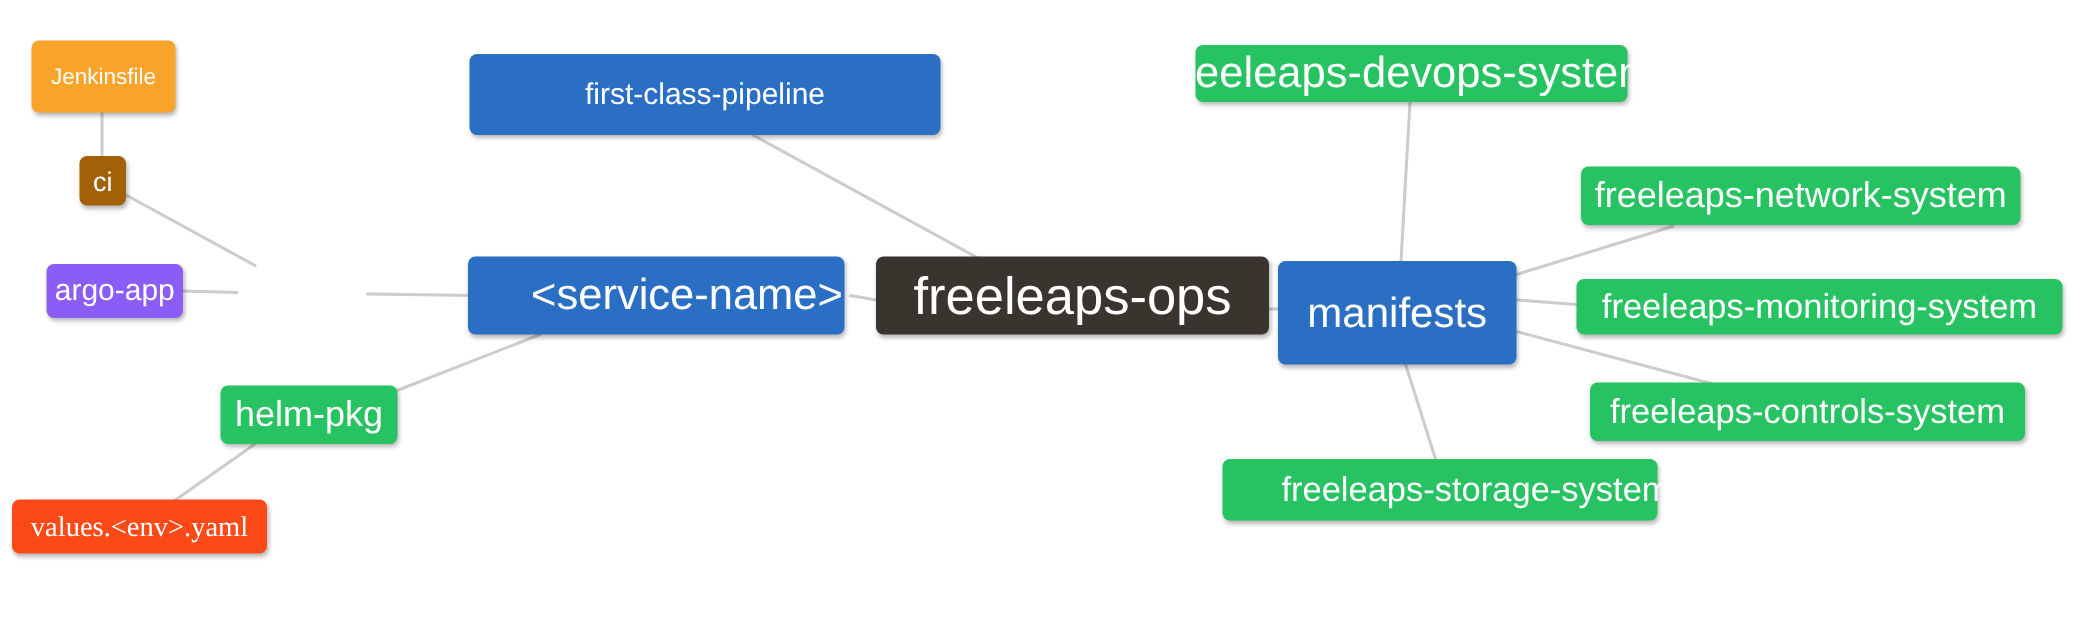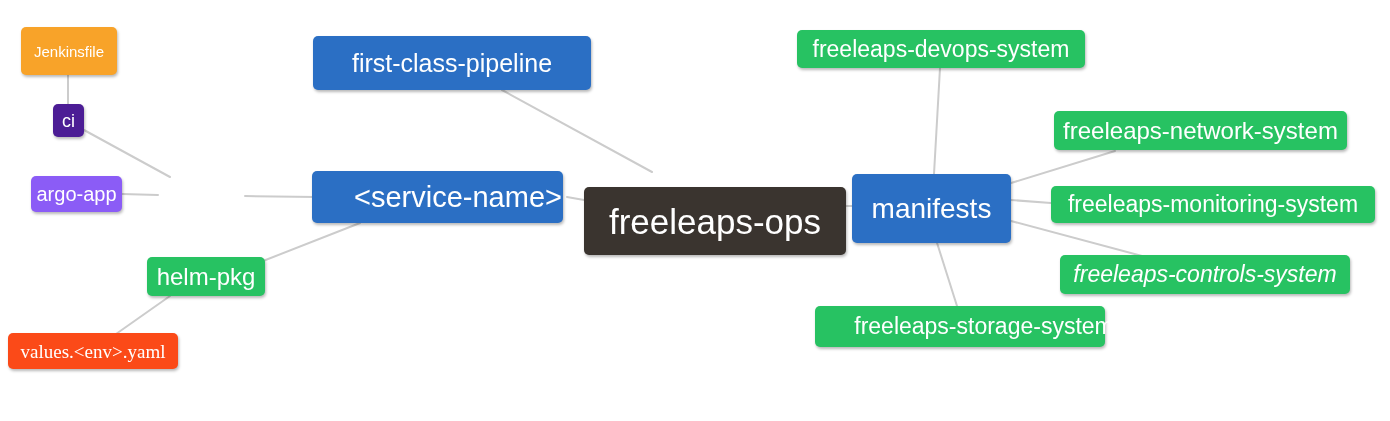--- a/index.html
+++ b/index.html
@@ -48,26 +48,26 @@
       <line x1="502" y1="90" x2="652" y2="172" stroke="#cccccc" stroke-width="2" stroke-linecap="round"></line>
       <line x1="846" y1="206" x2="852" y2="206" stroke="#cccccc" stroke-width="2" stroke-linecap="round"></line>
       <line x1="934" y1="174" x2="940" y2="68" stroke="#cccccc" stroke-width="2" stroke-linecap="round"></line>
       <line x1="1011" y1="183" x2="1115" y2="151" stroke="#cccccc" stroke-width="2" stroke-linecap="round"></line>
       <line x1="1011" y1="200" x2="1051" y2="203" stroke="#cccccc" stroke-width="2" stroke-linecap="round"></line>
       <line x1="1011" y1="221" x2="1142" y2="256" stroke="#cccccc" stroke-width="2" stroke-linecap="round"></line>
       <line x1="932" y1="227" x2="957" y2="306" stroke="#cccccc" stroke-width="2" stroke-linecap="round"></line>
     </svg>
 
   <div class="node" style="left: 21px; top: 27px; width: 96px; height: 48px; font-size: 15px; background: rgb(248, 163, 41); color: rgb(255, 255, 255);">Jenkinsfile</div>
-  <div class="node" style="left: 53px; top: 104px; width: 31px; height: 33px; font-size: 18px; background: #4c1d95; color: rgb(255, 255, 255);">ci</div>
+  <div class="node" style="left: 53px; top: 104px; width: 31px; height: 33px; font-size: 18px; background: #a16207; color: rgb(255, 255, 255);">ci</div>
   <div class="node" style="left: 31px; top: 176px; width: 91px; height: 36px; font-size: 20px; background: #8b5cf6; color: rgb(255, 255, 255);">argo-app</div>
   <div class="node" style="left: 147px; top: 257px; width: 118px; height: 39px; font-size: 24px; background: rgb(39, 194, 98); color: rgb(255, 255, 255);">helm-pkg</div>
   <div class="node" style="left: 8px; top: 333px; width: 170px; height: 36px; font-size: 19px; background: rgb(251, 74, 24); color: rgb(255, 255, 255); font-family: Liberation Serif, serif;">values.&lt;env&gt;.yaml</div>
-  <div class="node" style="left: 313px; top: 36px; width: 278px; height: 54px; font-size: 25px; background: rgb(43, 111, 196); color: rgb(255, 255, 255);">first-class-pipeline</div>
+  <div class="node" style="left: 313px; top: 36px; width: 314px; height: 54px; font-size: 20px; background: rgb(43, 111, 196); color: rgb(255, 255, 255);">first-class-pipeline</div>
   <div class="node" style="left: 312px; top: 171px; width: 251px; height: 52px; font-size: 29px; background: rgb(43, 111, 196); color: rgb(255, 255, 255); padding-left: 41px;">&lt;service-name&gt;</div>
-  <div class="node" style="left: 584px; top: 187px; width: 262px; height: 68px; font-size: 35px; background: rgb(58, 52, 47); color: rgb(255, 255, 255);">freeleaps-ops</div>
+  <div class="node" style="left: 584px; top: 171px; width: 262px; height: 52px; font-size: 35px; background: rgb(58, 52, 47); color: rgb(255, 255, 255);">freeleaps-ops</div>
   <div class="node" style="left: 852px; top: 174px; width: 159px; height: 69px; font-size: 28px; background: rgb(43, 111, 196); color: rgb(255, 255, 255);">manifests</div>
-  <div class="node" style="left: 797px; top: 30px; width: 288px; height: 38px; font-size: 23px; background: rgb(39, 194, 98); color: rgb(255, 255, 255);">freeleaps-devops-system</div>
+  <div class="node" style="left: 797px; top: 30px; width: 288px; height: 38px; font-size: 29px; background: rgb(39, 194, 98); color: rgb(255, 255, 255);">freeleaps-devops-system</div>
   <div class="node" style="left: 1054px; top: 111px; width: 293px; height: 39px; font-size: 24px; background: rgb(39, 194, 98); color: rgb(255, 255, 255);">freeleaps-network-system</div>
   <div class="node" style="left: 1051px; top: 186px; width: 324px; height: 37px; font-size: 23px; background: rgb(39, 194, 98); color: rgb(255, 255, 255);">freeleaps-monitoring-system</div>
-  <div class="node" style="left: 1060px; top: 255px; width: 290px; height: 39px; font-size: 23px; background: rgb(39, 194, 98); color: rgb(255, 255, 255); font-style: italic;">freeleaps-controls-system</div>
+  <div class="node" style="left: 1060px; top: 255px; width: 290px; height: 39px; font-size: 23px; background: rgb(39, 194, 98); color: rgb(255, 255, 255);">freeleaps-controls-system</div>
   <div class="node" style="left: 815px; top: 306px; width: 290px; height: 41px; font-size: 23px; background: rgb(39, 194, 98); color: rgb(255, 255, 255); padding-left: 48px;">freeleaps-storage-system</div>
 </div>
 
 </body></html>

